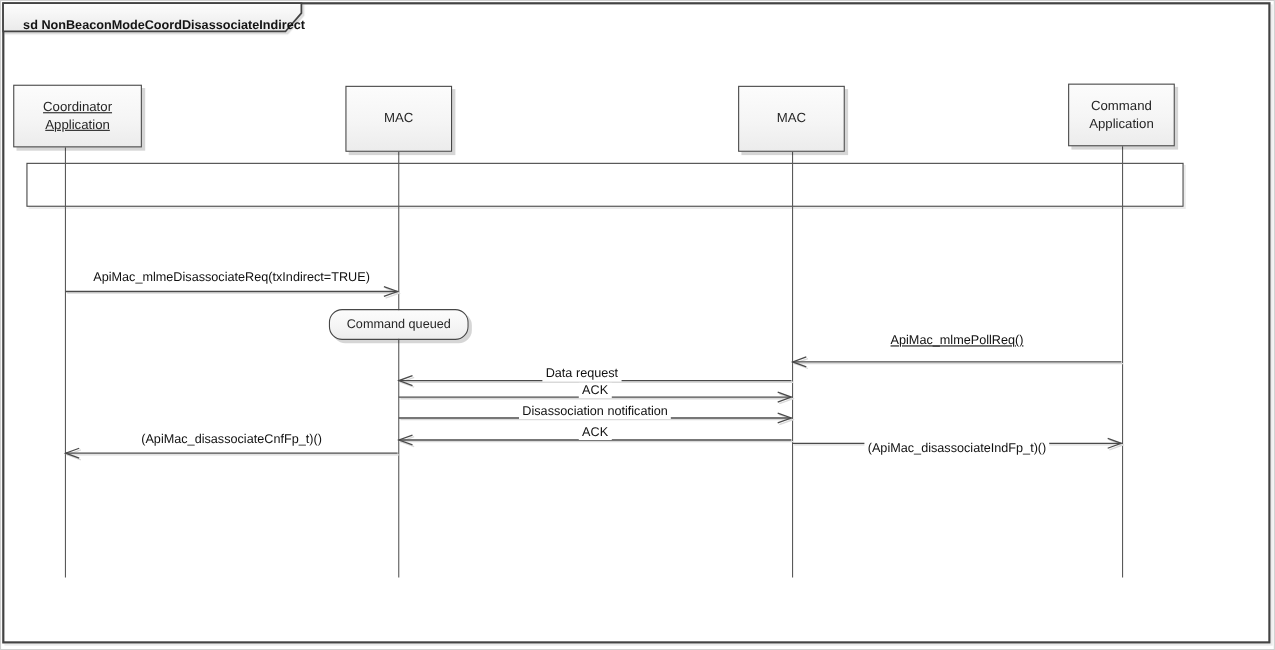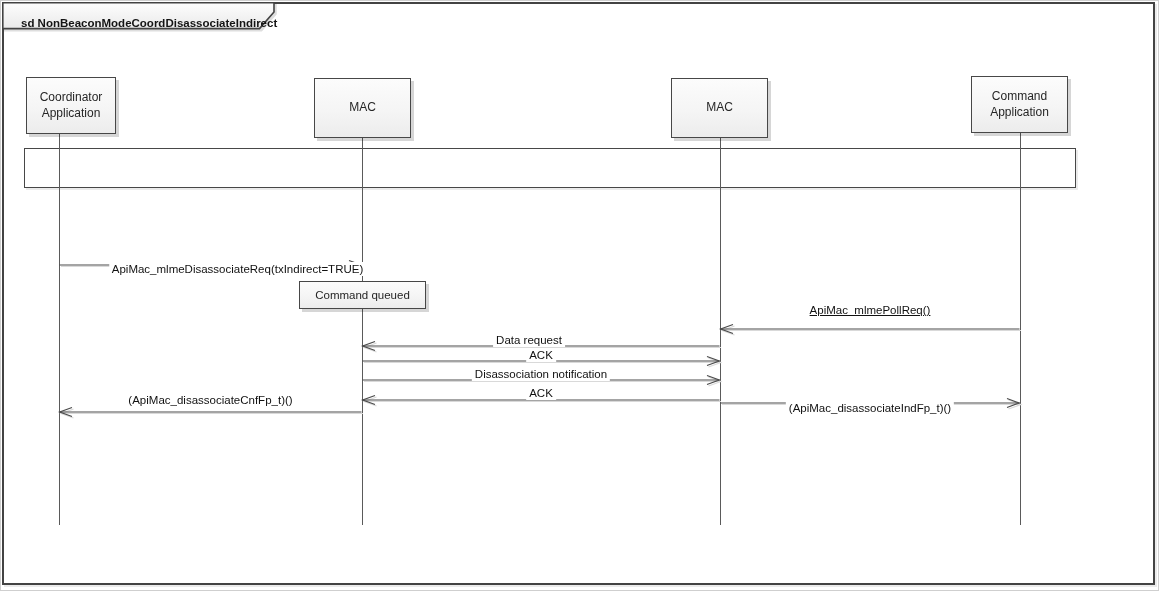--- a/index.html
+++ b/index.html
@@ -100,36 +100,36 @@
   </div>
 
   <div class="nested-frame"></div>
 
 
   <div class="shape-layer" id="shape-layer">
       <div class="lifeline-line" style="left: 58.5px; top: 134px; height: 391px;"></div>
       <div class="lifeline-line" style="left: 361.5px; top: 138px; height: 387px;"></div>
       <div class="lifeline-line" style="left: 719.5px; top: 138px; height: 387px;"></div>
       <div class="lifeline-line" style="left: 1019.5px; top: 133px; height: 392px;"></div>
-      <div class="lifeline-head" style="left: 26px; top: 77px; width: 90px; height: 57px;">Coordinator Application</div>
+      <div class="lifeline-head" style="left: 12px; top: 77px; width: 117px; height: 57px; text-decoration: underline;">Coordinator Application</div>
       <div class="lifeline-head" style="left: 314px; top: 78px; width: 97px; height: 60px;">MAC</div>
       <div class="lifeline-head" style="left: 671px; top: 78px; width: 97px; height: 60px;">MAC</div>
       <div class="lifeline-head" style="left: 971px; top: 76px; width: 97px; height: 57px;">Command Application</div>
-      <div class="note-box" style="left: 299px; top: 281px; width: 127px; height: 28px;">Command queued</div>
+      <div class="note-box" style="left: 299px; top: 281px; width: 127px; height: 28px; border-radius: 12px;">Command queued</div>
       <svg class="msg-svg" width="303" height="14" style="left: 59px; top: 258px;">
         <g transform="translate(1.5,1.5)">
           <line x1="0.5" y1="7" x2="302.5" y2="7" stroke="#d9d9d9" stroke-width="1.2"></line>
           <polyline points="290,2.5 302.3,7 290,11.5" fill="none" stroke="#d9d9d9" stroke-width="1.2"></polyline>
         </g>
         <g>
           <line x1="0.5" y1="7" x2="302.5" y2="7" stroke="#4a4a4a" stroke-width="1.2"></line>
           <polyline points="290,2.5 302.3,7 290,11.5" fill="none" stroke="#4a4a4a" stroke-width="1.2"></polyline>
         </g>
       </svg>
-      <div class="msg-label" style="left: 210.5px; top: 262px; margin-left: 27px;">ApiMac_mlmeDisassociateReq(txIndirect=TRUE)</div>
+      <div class="msg-label" style="left: 210.5px; top: 245px;">ApiMac_mlmeDisassociateReq(txIndirect=TRUE)</div>
       <svg class="msg-svg" width="300" height="14" style="left: 720px; top: 322px;">
         <g transform="translate(1.5,1.5)">
           <line x1="0.5" y1="7" x2="299.5" y2="7" stroke="#d9d9d9" stroke-width="1.2"></line>
           <polyline points="13,2.5 0.7,7 13,11.5" fill="none" stroke="#d9d9d9" stroke-width="1.2"></polyline>
         </g>
         <g>
           <line x1="0.5" y1="7" x2="299.5" y2="7" stroke="#4a4a4a" stroke-width="1.2"></line>
           <polyline points="13,2.5 0.7,7 13,11.5" fill="none" stroke="#4a4a4a" stroke-width="1.2"></polyline>
         </g>
       </svg>

